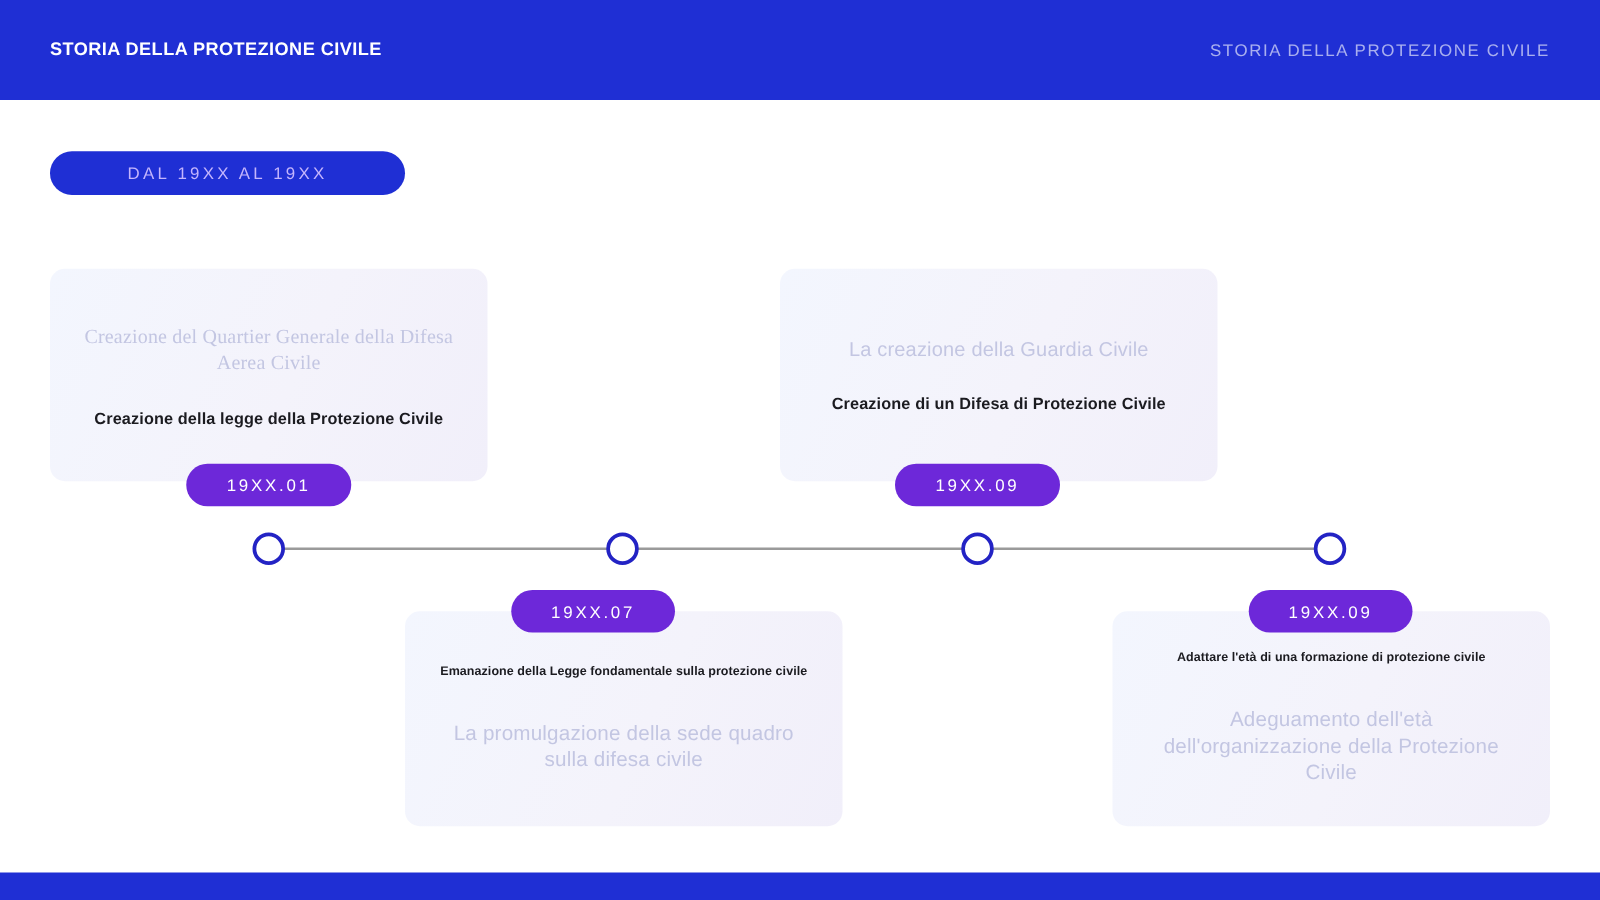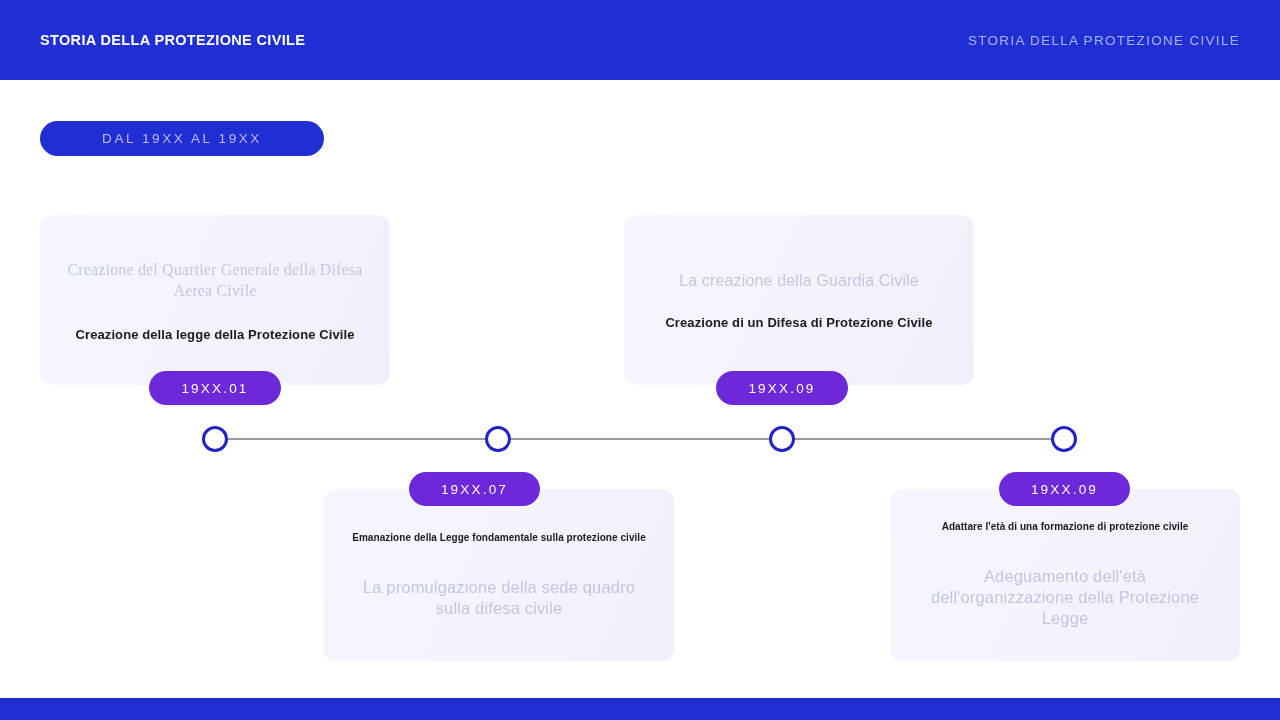--- a/index.html
+++ b/index.html
@@ -179,17 +179,17 @@
 <div class="date-pill date-pill-2">19XX.09</div>
 
 <div class="card card-bot-1">
   <div class="bold-text">Emanazione della Legge fondamentale sulla protezione civile</div>
   <div class="ghost-text">La promulgazione della sede quadro sulla difesa civile</div>
 </div>
 <div class="date-pill date-pill-3">19XX.07</div>
 
 <div class="card card-bot-2">
   <div class="bold-text">Adattare l'età di una formazione di protezione civile</div>
-  <div class="ghost-text">Adeguamento dell'età dell'organizzazione della Protezione Legge</div>
+  <div class="ghost-text">Adeguamento dell'età dell'organizzazione della Protezione Civile</div>
 </div>
 <div class="date-pill date-pill-4">19XX.09</div>
 
 <div class="footer"></div>
 
 </body></html>

